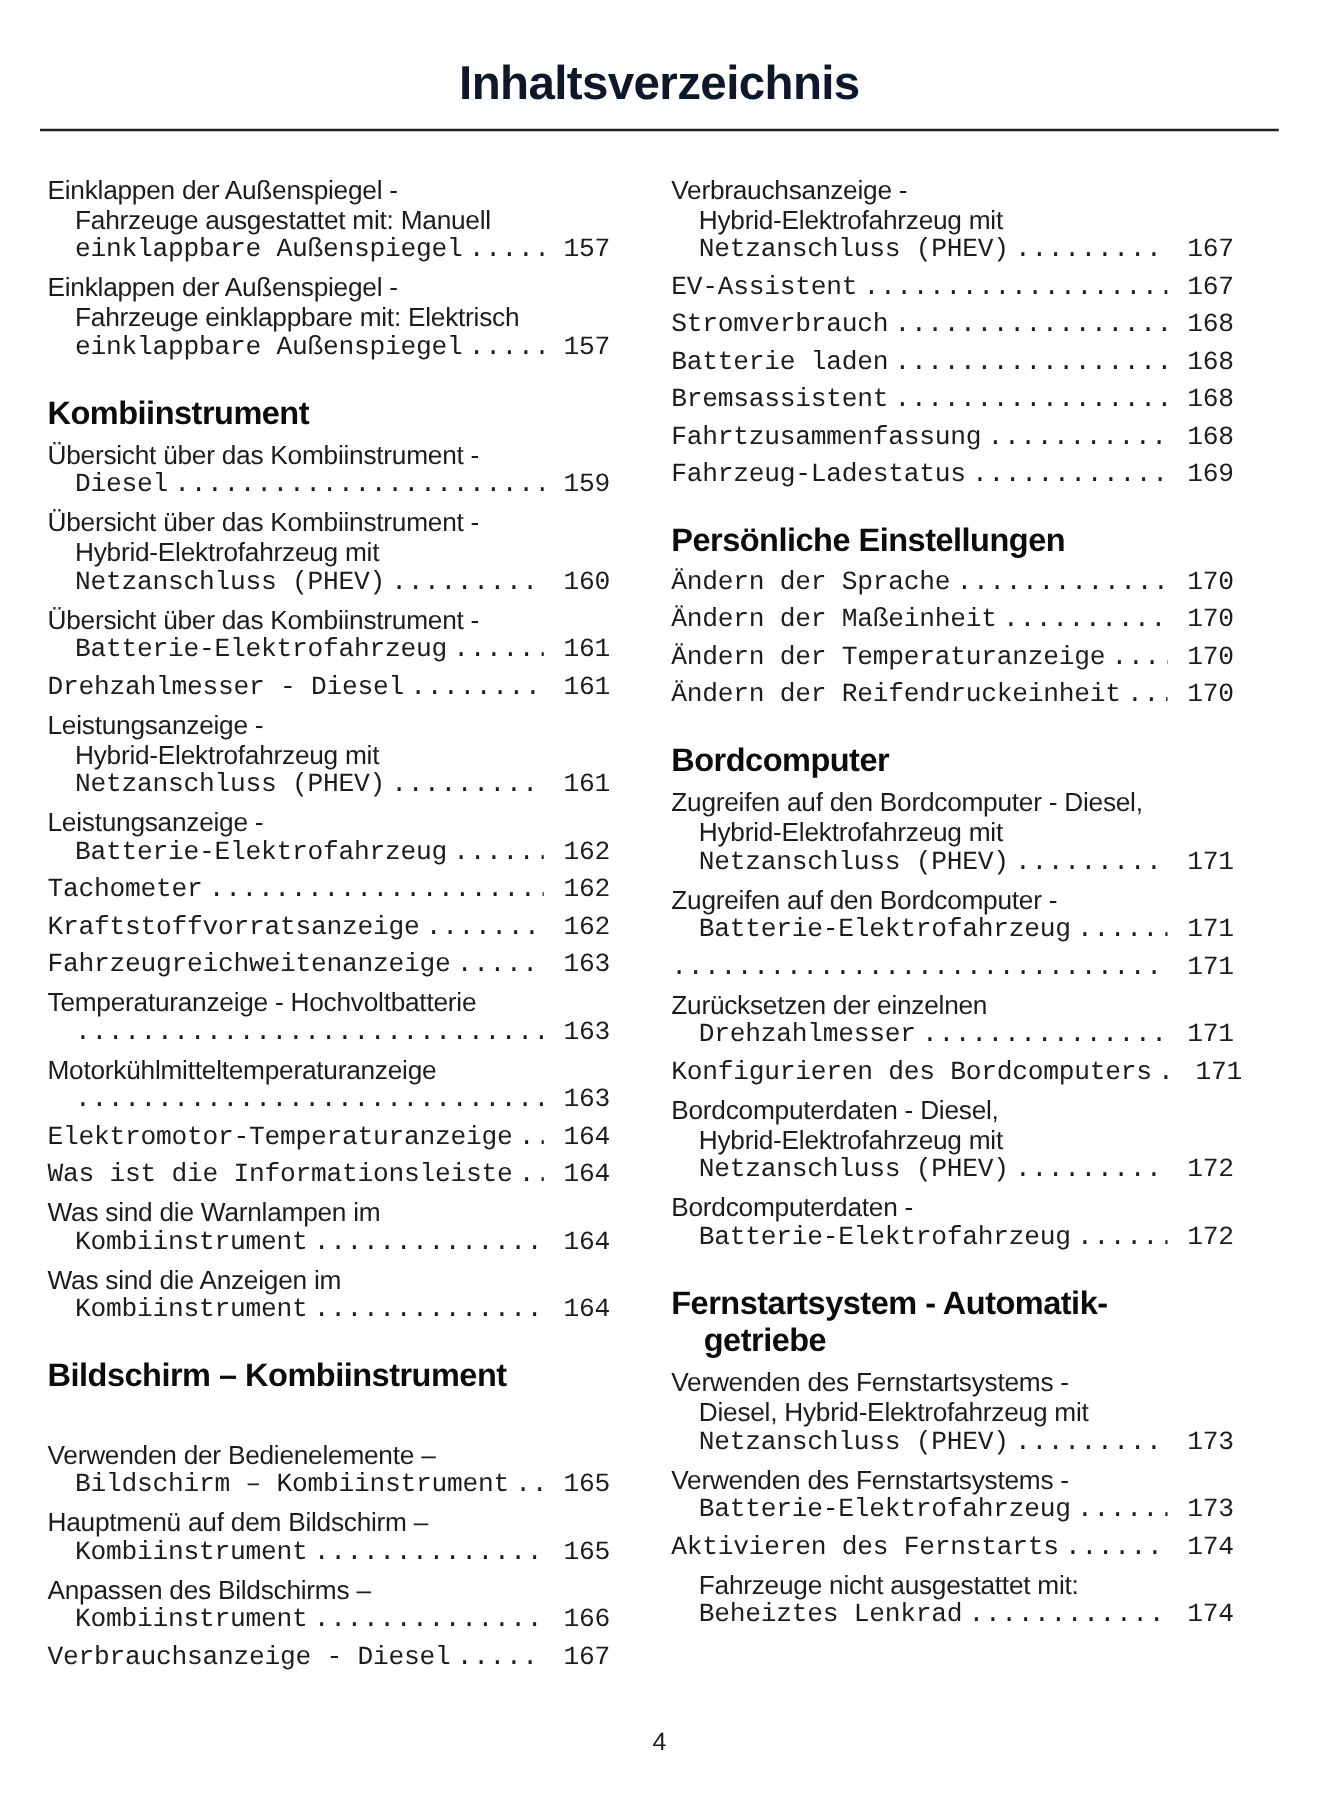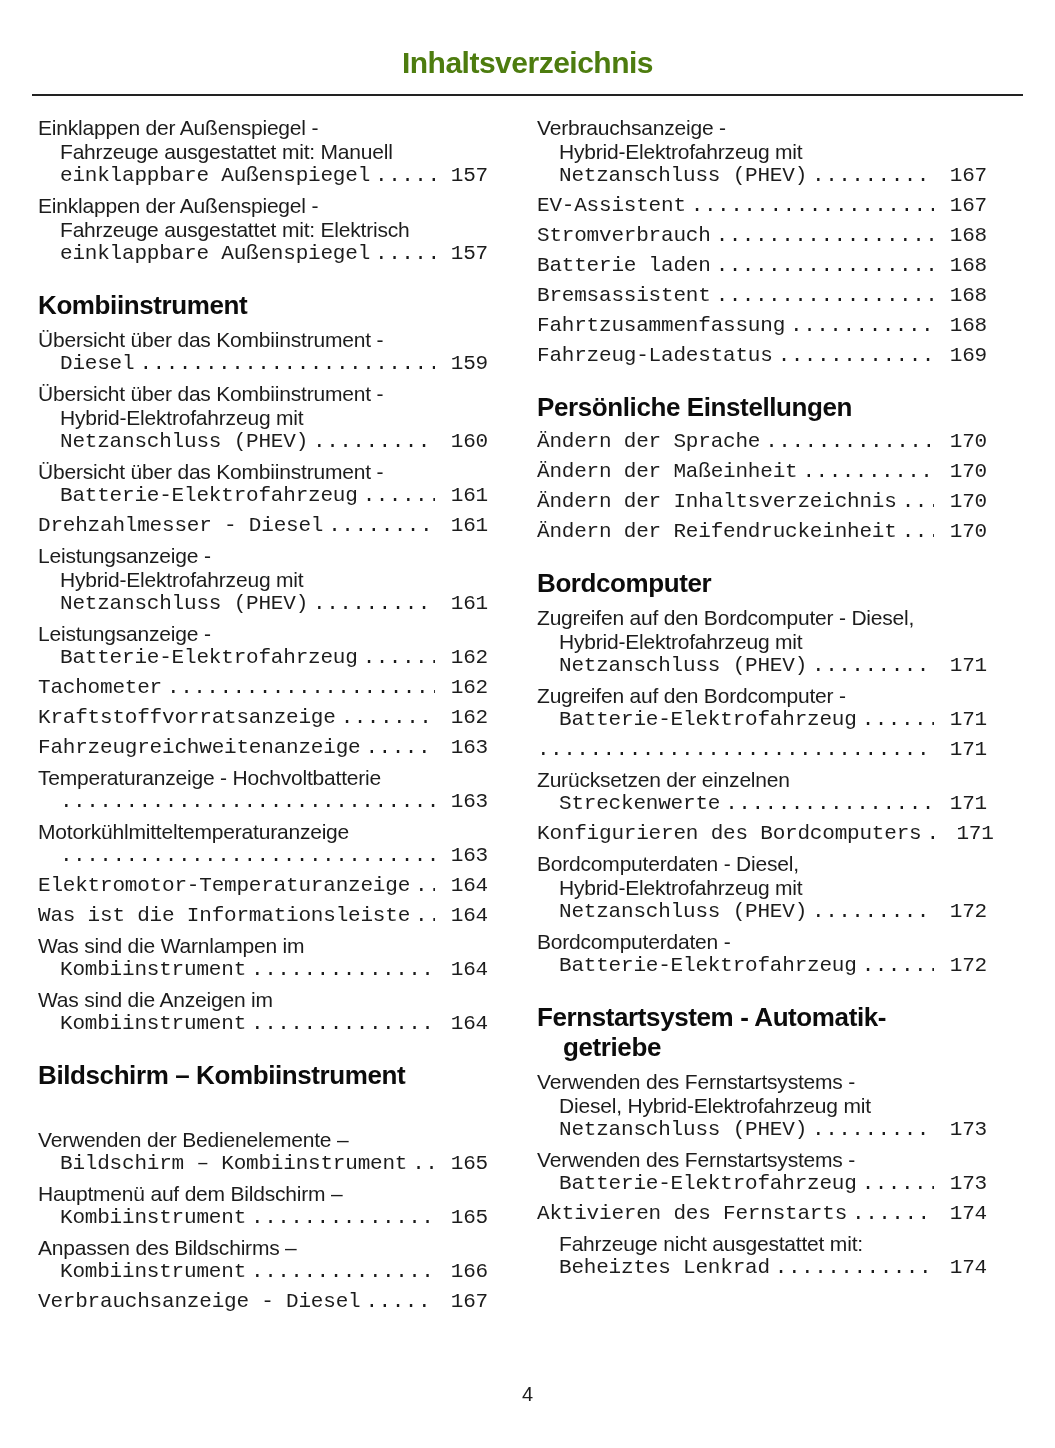--- a/index.html
+++ b/index.html
@@ -13,35 +13,35 @@
     position: relative;
     overflow: hidden;
     font-family: "Liberation Sans", "DejaVu Sans", sans-serif;
     color: #1c1c1c;
   }
   .page { position: absolute; inset: 0; }
 
   h1.title {
     margin: 46px 0 0 0;
     text-align: center;
-    font-size: 30px;
+    font-size: 38px;
     font-weight: bold;
     letter-spacing: -0.5px;
-    color: #4d7c0f;
+    color: #0f172a;
   }
   .rule {
     height: 2px;
     background: #222;
     margin: 14px 32px 0 32px;
   }
 
   .columns {
     display: flex;
     gap: 49px;
-    padding: 20px 0 0 38px;
+    padding: 36px 0 0 38px;
   }
   .col { width: 450px; }
 
   .entry {
     margin-bottom: 6px;
     font-size: 21px;
     line-height: 24px;
     letter-spacing: -0.2px;
   }
   .line { white-space: nowrap; }
@@ -94,21 +94,21 @@
           <div class="line">Einklappen der Außenspiegel -</div>
           <div class="line cont">Fahrzeuge ausgestattet mit: Manuell</div>
           <div class="line cont leader">
             <span class="txt">einklappbare Außenspiegel</span>
             <span class="dots">............................................................................................................................................</span>
             <span class="pg">157</span>
           </div>
         </div>
         <div class="entry">
           <div class="line">Einklappen der Außenspiegel -</div>
-          <div class="line cont">Fahrzeuge ausgestattet mit: Elektrisch</div>
+          <div class="line cont">Fahrzeuge einklappbare mit: Elektrisch</div>
           <div class="line cont leader">
             <span class="txt">einklappbare Außenspiegel</span>
             <span class="dots">............................................................................................................................................</span>
             <span class="pg">157</span>
           </div>
         </div>
         <h2 class="sec">
           <div>Kombiinstrument</div>
         </h2>
         <div class="entry">
@@ -324,21 +324,21 @@
         </div>
         <div class="entry">
           <div class="line leader">
             <span class="txt">Ändern der Maßeinheit</span>
             <span class="dots">............................................................................................................................................</span>
             <span class="pg">170</span>
           </div>
         </div>
         <div class="entry">
           <div class="line leader">
-            <span class="txt">Ändern der Inhaltsverzeichnis</span>
+            <span class="txt">Ändern der Temperaturanzeige</span>
             <span class="dots">............................................................................................................................................</span>
             <span class="pg">170</span>
           </div>
         </div>
         <div class="entry">
           <div class="line leader">
             <span class="txt">Ändern der Reifendruckeinheit</span>
             <span class="dots">............................................................................................................................................</span>
             <span class="pg">170</span>
           </div>
@@ -365,21 +365,21 @@
         </div>
         <div class="entry">
           <div class="line leader">
             <span class="dots">............................................................................................................................................</span>
             <span class="pg">171</span>
           </div>
         </div>
         <div class="entry">
           <div class="line">Zurücksetzen der einzelnen</div>
           <div class="line cont leader">
-            <span class="txt">Streckenwerte</span>
+            <span class="txt">Drehzahlmesser</span>
             <span class="dots">............................................................................................................................................</span>
             <span class="pg">171</span>
           </div>
         </div>
         <div class="entry">
           <div class="line leader">
             <span class="txt">Konfigurieren des Bordcomputers</span>
             <span class="dots">............................................................................................................................................</span>
             <span class="pg">171</span>
           </div>

